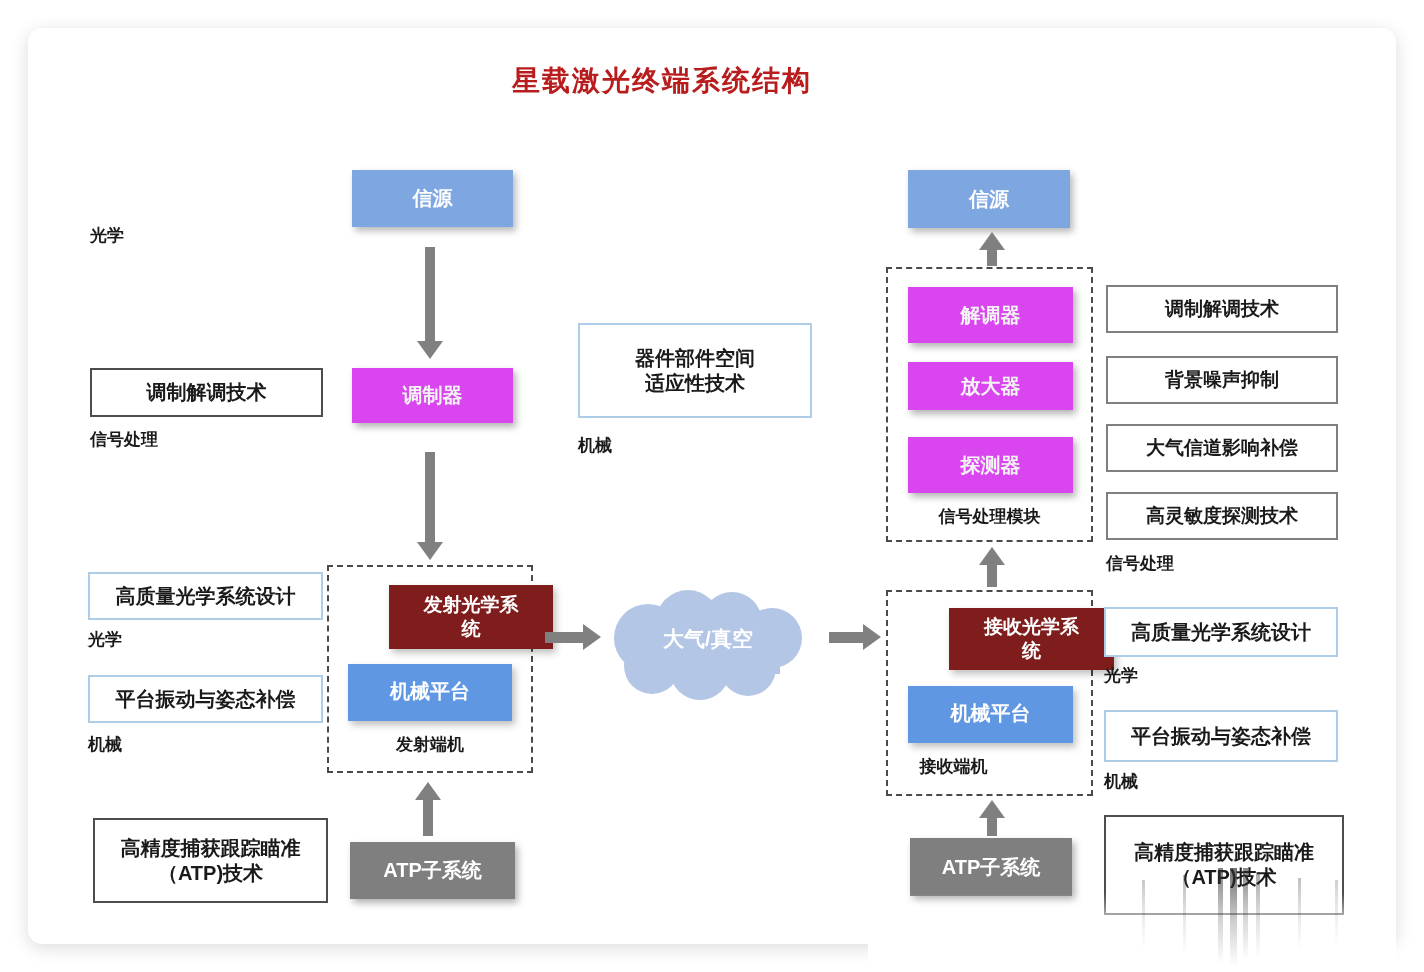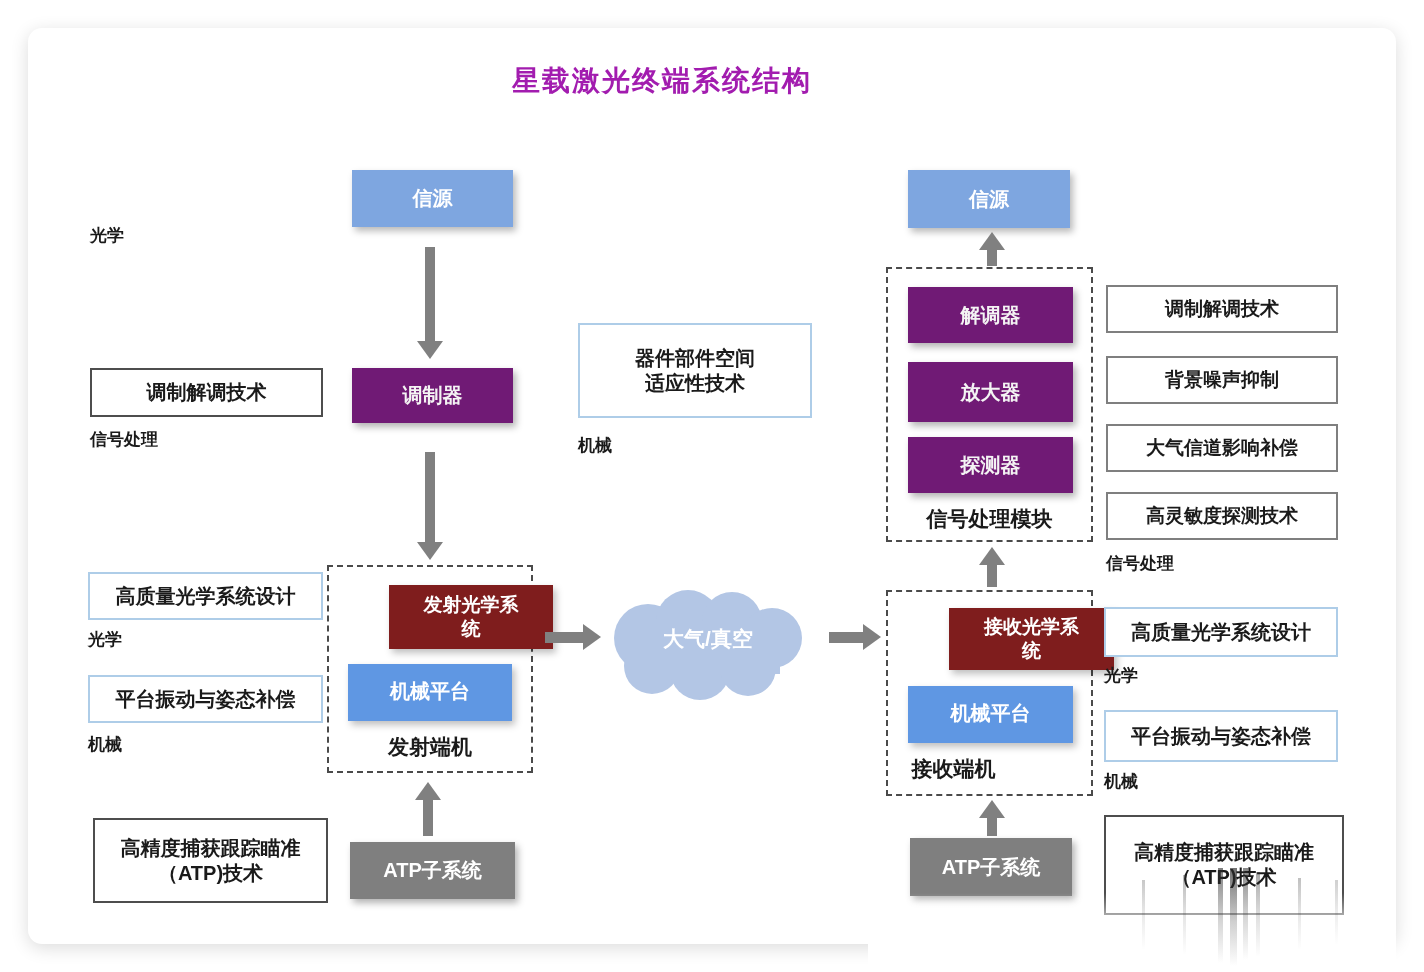--- a/index.html
+++ b/index.html
@@ -1,36 +1,36 @@
 <!DOCTYPE html>
 <html><head>
 <meta charset="utf-8">
 <style>
   html,body{margin:0;padding:0;background:#ffffff;}
   .stage{position:relative;width:1424px;height:972px;background:#ffffff;overflow:hidden;
          font-family:"Liberation Sans","DejaVu Sans",sans-serif;color:#1a1a1a;}
   .card{position:absolute;left:28px;top:28px;width:1368px;height:916px;background:#ffffff;
         border-radius:14px;box-shadow:0 4px 18px rgba(0,0,0,0.14);}
   .title{position:absolute;left:0;top:62px;width:1324px;text-align:center;
-         font-size:28px;font-weight:bold;letter-spacing:2px;color:#a21caf;}
+         font-size:28px;font-weight:bold;letter-spacing:2px;color:#b91c1c;}
   .box{position:absolute;display:flex;flex-direction:column;align-items:center;justify-content:center;
        text-align:center;font-weight:bold;box-sizing:border-box;font-size:20px;line-height:1.25;}
   .white{background:#ffffff;color:#1a1a1a;}
   .b-blue{border:2px solid #7fb0dd;}
   .b-lblue{border:2px solid #aecde8;}
   .b-gray{border:2px solid #7f7f7f;}
   .b-dark{border:2px solid #4d4d4d;}
   .f-blue{background:#7ea6e0;color:#ffffff;box-shadow:3px 4px 7px rgba(0,0,0,0.28);}
   .f-lblue{background:#7f1d1d;color:#ffffff;box-shadow:3px 4px 7px rgba(0,0,0,0.25);font-size:19px;margin-left:41px;}
   .f-plat{background:#5f97e3;color:#ffffff;box-shadow:3px 4px 7px rgba(0,0,0,0.25);font-family:Liberation Mono, monospace;}
-  .f-gray{background:#701a75;color:#f4f4f4;box-shadow:3px 4px 7px rgba(0,0,0,0.3);}
+  .f-gray{background:#d946ef;color:#f4f4f4;box-shadow:3px 4px 7px rgba(0,0,0,0.3);}
   .f-dgray{background:#7f7f7f;color:#ffffff;box-shadow:3px 4px 7px rgba(0,0,0,0.3);}
   .cat{position:absolute;font-weight:bold;font-size:17px;color:#1a1a1a;}
   .dashed{position:absolute;border:2px dashed #4a4a4a;box-sizing:border-box;background:transparent;}
-  .caption{position:absolute;font-weight:bold;font-size:21px;text-align:center;color:#1a1a1a;}
+  .caption{position:absolute;font-weight:bold;font-size:17px;text-align:center;color:#1a1a1a;}
   .arrow-v{position:absolute;display:flex;flex-direction:column;align-items:center;}
   .arrow-v .shaft{width:10px;flex:1;background:#808080;}
   .head-down{width:0;height:0;border-left:13px solid transparent;border-right:13px solid transparent;
              border-top:18px solid #808080;}
   .head-up{width:0;height:0;border-left:13px solid transparent;border-right:13px solid transparent;
            border-bottom:18px solid #808080;}
   .arrow-h{position:absolute;display:flex;flex-direction:row;align-items:center;}
   .arrow-h .shaft{height:11px;flex:1;background:#808080;}
   .head-right{width:0;height:0;border-top:13px solid transparent;border-bottom:13px solid transparent;
               border-left:18px solid #808080;}
@@ -142,21 +142,21 @@
 
   <div class="arrow-v" style="left:979px;top:232px;width:26px;height:34px;">
     <div class="head-up"></div>
     <div class="shaft"></div>
   </div>
 
   <div class="dashed" style="left:886px;top:267px;width:207px;height:275px;"></div>
   <div class="box f-gray" style="left:908px;top:287px;width:165px;height:56px;">
     <span>解调器</span>
   </div>
-  <div class="box f-gray" style="left:908px;top:362px;width:165px;height:60px;">
+  <div class="box f-gray" style="left:908px;top:362px;width:165px;height:48px;">
     <span>放大器</span>
   </div>
   <div class="box f-gray" style="left:908px;top:437px;width:165px;height:56px;">
     <span>探测器</span>
   </div>
   <div class="caption" style="left:886px;top:505px;width:207px;">信号处理模块</div>
 
   <div class="box white b-gray small-font" style="left:1106px;top:285px;width:232px;height:48px;">
     <span>调制解调技术</span>
   </div>

